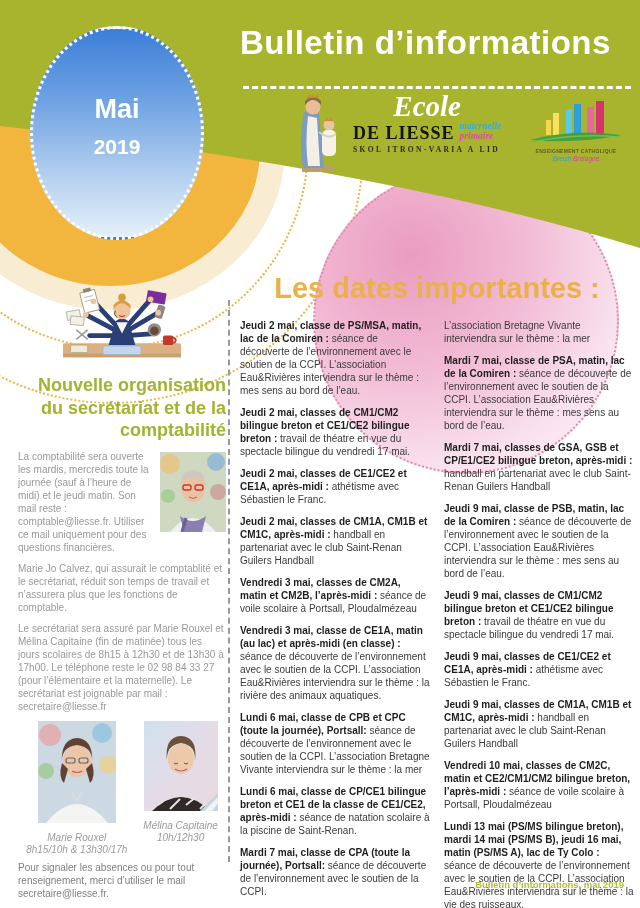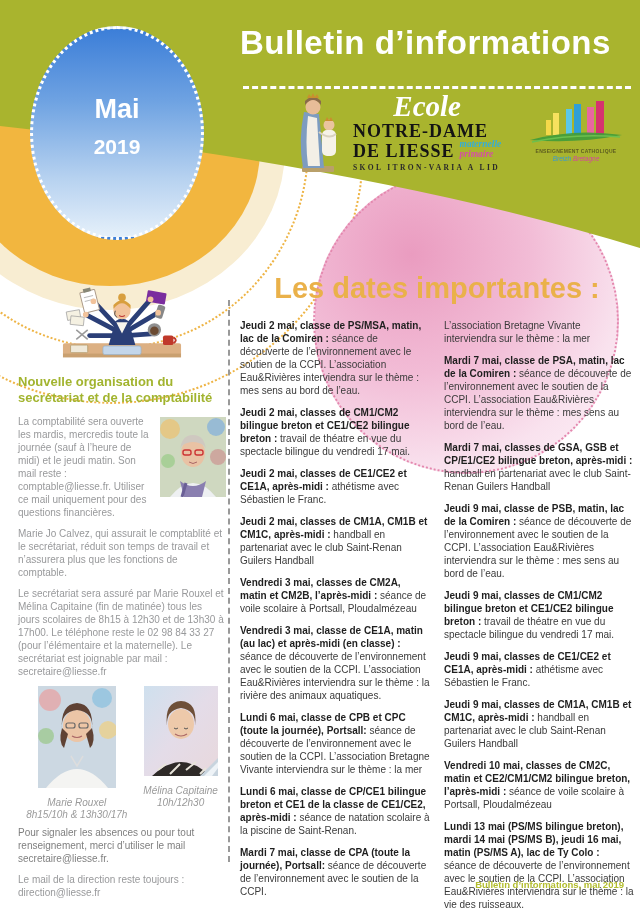--- a/index.html
+++ b/index.html
@@ -43,21 +43,21 @@
   .logo-skol{font-family:"Liberation Serif",serif;font-weight:bold;font-size:7.5px;color:#2a2a2a;
              letter-spacing:2.4px;margin-top:4px;}
   .network-logo{position:absolute;left:524px;top:100px;width:104px;z-index:7;text-align:center;}
   .net-line1{font-size:5px;color:#5d5d20;font-weight:bold;letter-spacing:.3px;margin-top:-8px;}
   .net-line2{font-size:6.5px;font-style:italic;margin-top:1px;}
   .net-breizh{color:#3a9ad0;} .net-bretagne{color:#d6459e;}
 
   
   .sidebar{position:absolute;left:18px;top:286px;width:208px;z-index:10;}
   .cartoon-wrap{text-align:center;margin-bottom:4px;}
-  .sb-heading{color:#a2b42f;font-weight:bold;font-size:13px;text-align:left;line-height:1.25;margin:2px 0 8px;}
+  .sb-heading{color:#a2b42f;font-weight:bold;font-size:18px;text-align:right;line-height:1.25;margin:2px 0 8px;}
   .sb-p{color:#98999b;font-size:10px;line-height:1.3;margin:0 0 8px;text-align:left;}
   .float-photo{float:right;margin:2px 0 2px 6px;}
   .photos-row{display:flex;justify-content:center;gap:16px;margin:2px 0 4px;}
   .fig{text-align:center;}
   .fig-caption{color:#9a9a9a;font-size:10px;line-height:1.25;margin-top:5px;font-style:italic;}
   .sb-bold{color:#7f7f7f;font-weight:normal;font-size:10px;line-height:1.3;margin:4px 0 8px;}
   .vsep{position:absolute;left:228px;top:300px;height:562px;border-left:2px dashed #999999;z-index:9;}
 
   
   .main{position:absolute;left:240px;top:272px;width:394px;z-index:10;}
@@ -99,21 +99,20 @@
       <circle cx="17" cy="15" r="7.5" fill="#e8bd98"></circle>
       <path d="M9,13 Q17,3 25,13 L25,9 Q17,1 9,9 Z" fill="#8a6b4a"></path>
       <path d="M11,6 L13,2 L15,5 L17,1 L19,5 L21,2 L23,6 Z" fill="#c98f2f"></path>
       <circle cx="33" cy="33" r="5.5" fill="#eac49e"></circle>
       <path d="M29,29 L31,25 L33,28 L35,25 L37,29 Z" fill="#c98f2f"></path>
       <rect x="26" y="38" width="14" height="26" rx="5" fill="#f6f2e8"></rect>
       <path d="M23,40 Q33,48 40,42" stroke="#d9d2c0" stroke-width="2" fill="none"></path>
     </svg>
     <div class="logo-text">
       <div class="logo-ecole">Ecole</div>
-      <div class="logo-nd">NOTRE-DAME</div>
       <div class="logo-dl-row">
         <span class="logo-dl">DE LIESSE</span>
         <span class="logo-tags">
           <span class="tag-maternelle">maternelle</span>
           <span class="tag-primaire">primaire</span>
         </span>
       </div>
       <div class="logo-skol">SKOL ITRON-VARIA A LID</div>
     </div>
   </div>

